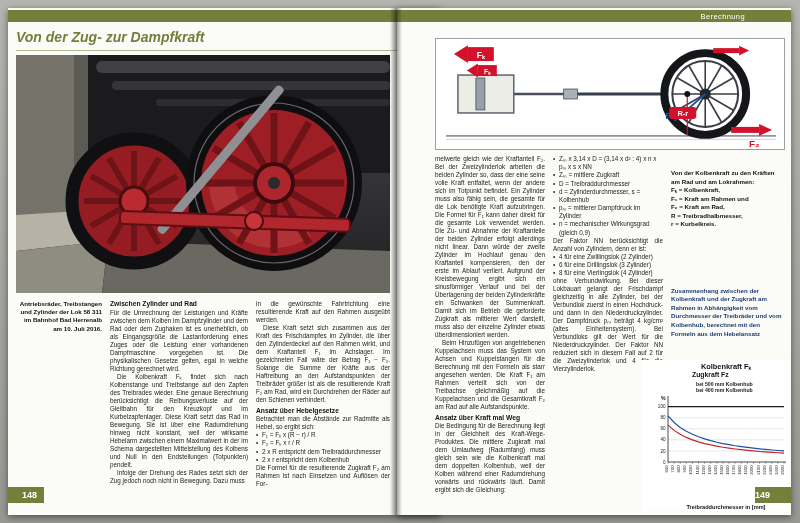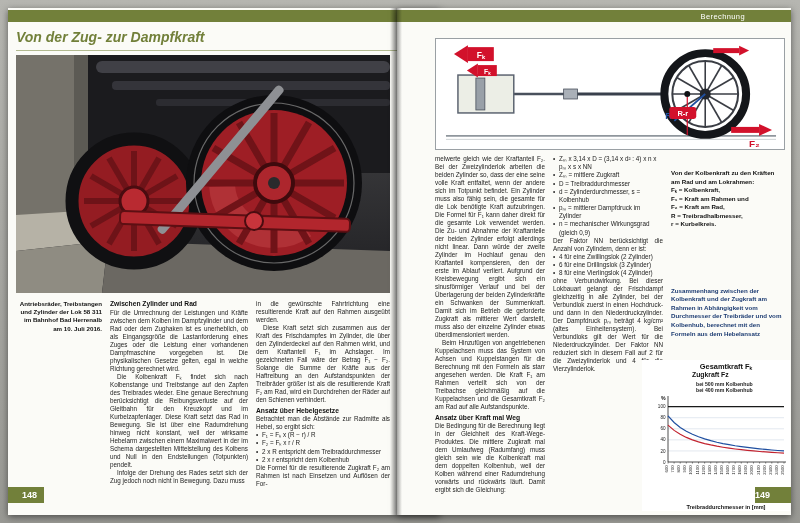--- a/index.html
+++ b/index.html
@@ -257,21 +257,21 @@
       <div class="cap">Von der Kolbenkraft zu den Kräften am Rad und am Lokrahmen:
 Fₖ = Kolbenkraft,
 F₁ = Kraft am Rahmen und
 F₂ = Kraft am Rad,
 R = Treibradhalbmesser,
 r = Kurbelkreis.</div>
       <div class="cap blue">Zusammenhang zwischen der Kolbenkraft und der Zugkraft am Rahmen in Abhängigkeit vom Durchmesser der Treibräder und vom Kolbenhub, berechnet mit den Formeln aus dem Hebelansatz</div>
     </div>
 
     <figure class="chart">
-      <div class="chart-title">Gesamtkraft Fₖ</div>
+      <div class="chart-title">Kolbenkraft Fₖ</div>
       <div class="chart-sub">Zugkraft Fz</div>
       <div class="chart-sub2">bei 500 mm Kolbenhub</div>
       <div class="chart-sub3">bei 400 mm Kolbenhub</div>
       <svg viewBox="0 0 148 104">
           <line x1="26" y1="56.92857142857143" x2="142" y2="56.92857142857143" stroke="#c7d2e0" stroke-width="0.5"></line>
           <line x1="26" y1="45.85714285714286" x2="142" y2="45.85714285714286" stroke="#c7d2e0" stroke-width="0.5"></line>
           <line x1="26" y1="34.785714285714285" x2="142" y2="34.785714285714285" stroke="#c7d2e0" stroke-width="0.5"></line>
           <line x1="26" y1="23.714285714285715" x2="142" y2="23.714285714285715" stroke="#c7d2e0" stroke-width="0.5"></line>
           <line x1="26" y1="12.642857142857139" x2="142" y2="12.642857142857139" stroke="#c7d2e0" stroke-width="0.5"></line>
           <text x="23.5" y="69.6" text-anchor="end" font-size="4.6" fill="#222">0</text>

